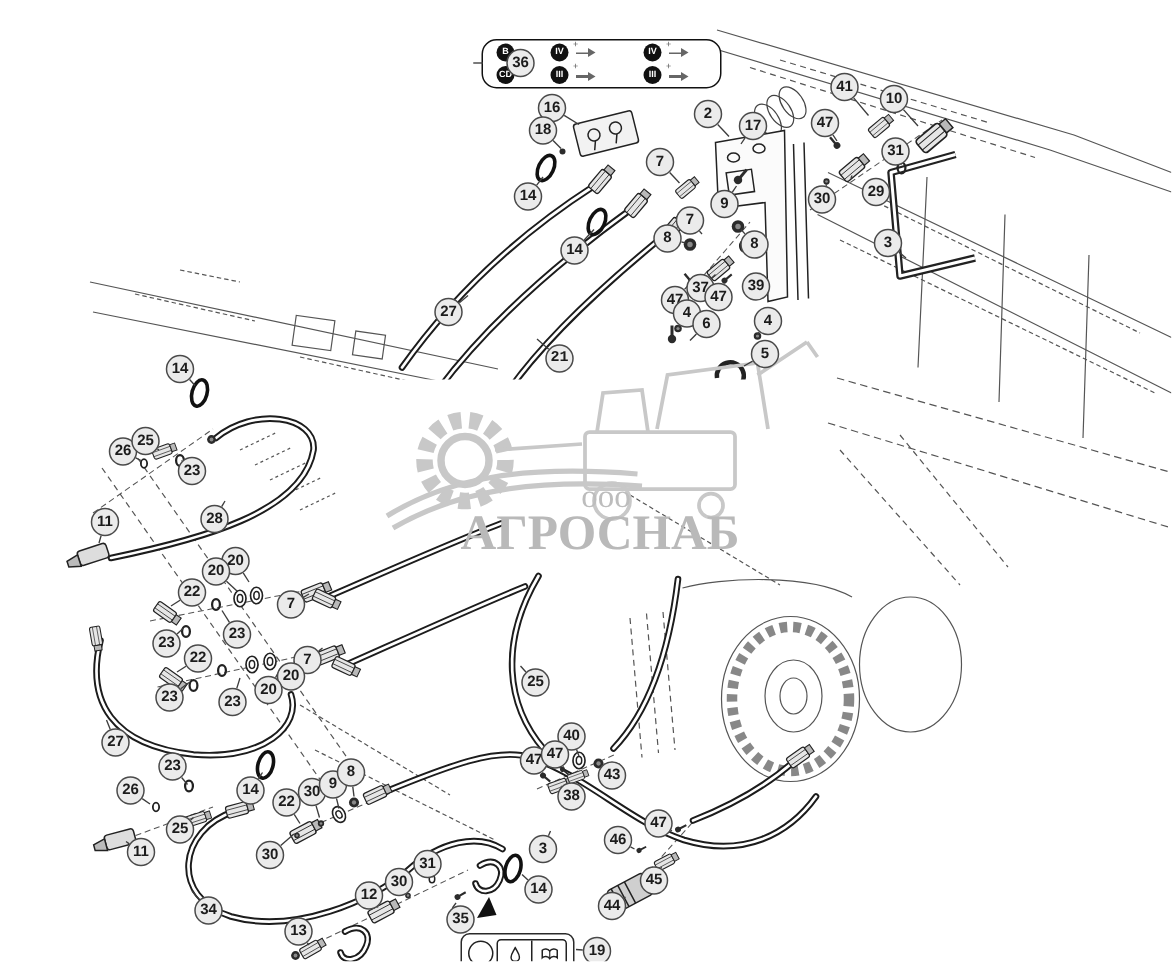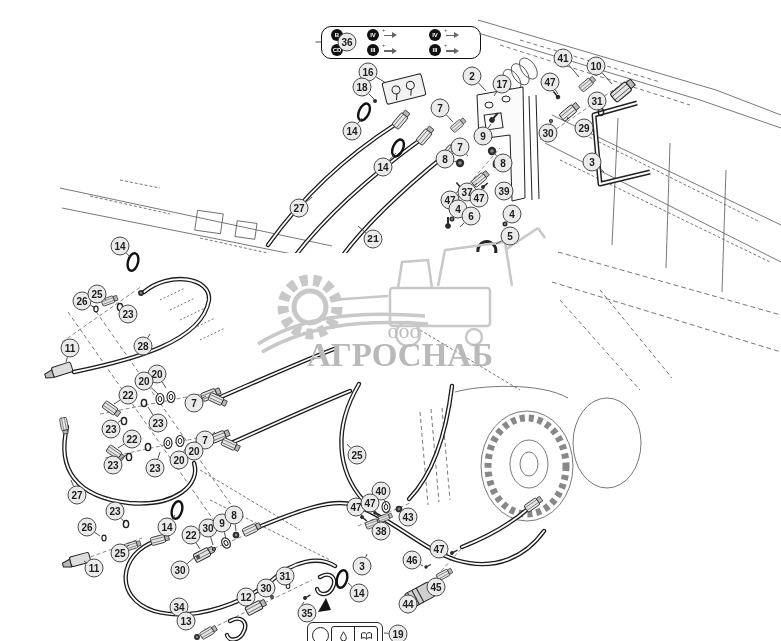--- a/index.html
+++ b/index.html
@@ -481,22 +481,22 @@
       <div class="co" style="left: 115px; top: 511px;">23</div>
       <div class="co" style="left: 87px; top: 527px;">26</div>
       <div class="co" style="left: 120px; top: 553px;">25</div>
       <div class="co" style="left: 94px; top: 568px;">11</div>
       <div class="co" style="left: 167px; top: 527px;">14</div>
       <div class="co" style="left: 191px; top: 535px;">22</div>
       <div class="co" style="left: 208px; top: 528px;">30</div>
       <div class="co" style="left: 222px; top: 523px;">9</div>
       <div class="co" style="left: 234px; top: 515px;">8</div>
       <div class="co" style="left: 180px; top: 570px;">30</div>
-      <div class="co" style="left: 139px; top: 607px; margin-left: 40px;">34</div>
-      <div class="co" style="left: 186px; top: 621px;">13</div>
+      <div class="co" style="left: 139px; top: 607px;">34</div>
+      <div class="co" style="left: 199px; top: 621px;">13</div>
       <div class="co" style="left: 246px; top: 597px;">12</div>
       <div class="co" style="left: 266px; top: 588px;">30</div>
       <div class="co" style="left: 285px; top: 576px;">31</div>
       <div class="co" style="left: 296px; top: 613px; margin-left: 11px;">35</div>
       <div class="co" style="left: 398px; top: 634px;">19</div>
       <div class="co" style="left: 357px; top: 455px;">25</div>
       <div class="co" style="left: 381px; top: 491px;">40</div>
       <div class="co" style="left: 356px; top: 507px;">47</div>
       <div class="co" style="left: 370px; top: 503px;">47</div>
       <div class="co" style="left: 408px; top: 517px;">43</div>

